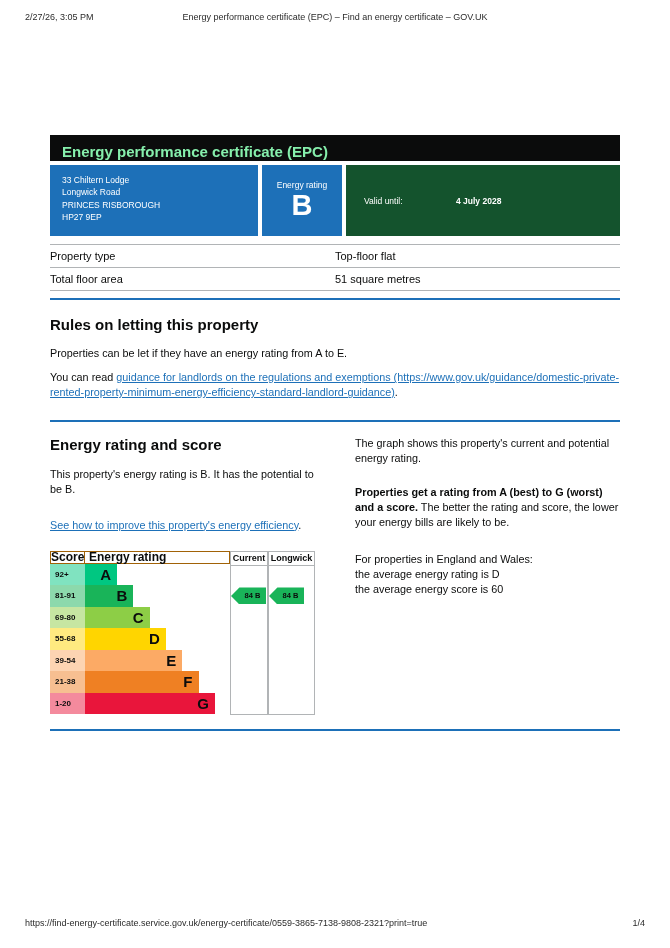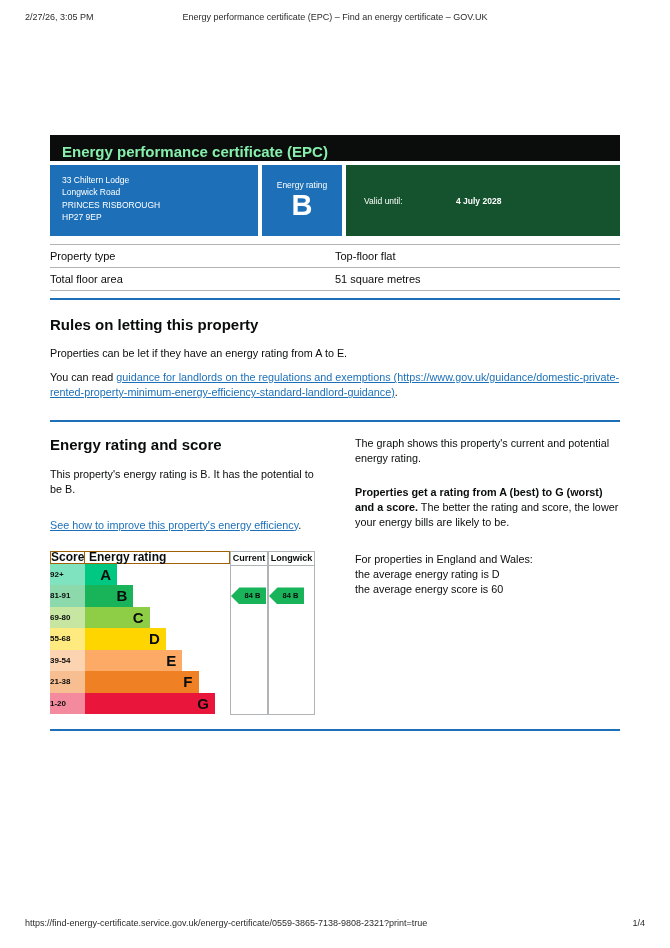--- a/index.html
+++ b/index.html
@@ -57,21 +57,21 @@
   .col-right{width:268px;margin-left:40px;}
 
   
   .epc-chart{position:relative;width:265px;height:164px;margin-top:18px;font-size:0;}
   .epc-headrow{position:absolute;top:0;left:0;display:flex;height:13px;}
   .epc-headcell{box-sizing:border-box;border:1px solid #a16207;font-size:12px;font-weight:bold;line-height:11px;}
   .epc-headcell.score{width:35px;text-align:center;}
   .epc-headcell.erating{width:145px;padding-left:4px;border-left:none;}
   .epc-bands{position:absolute;top:13px;left:0;}
   .epc-row{display:flex;height:21.5px;}
-  .epc-score{width:35px;box-sizing:border-box;display:flex;align-items:center;font-size:8px;font-weight:bold;}
+  .epc-score{width:35px;box-sizing:border-box;display:flex;align-items:center;padding-left:5px;font-size:8px;font-weight:bold;}
   .epc-bar{display:flex;align-items:center;justify-content:flex-end;padding-right:6px;box-sizing:border-box;font-size:15px;font-weight:bold;color:#0b0c0c;}
   .epc-colbox{position:absolute;top:0;width:38px;height:164px;border:1px solid #b1b4b6;box-sizing:border-box;background:#fff;}
   .epc-colbox .chead{height:13px;border-bottom:1px solid #b1b4b6;font-size:9px;font-weight:bold;text-align:center;line-height:12px;}
   .epc-arrow{position:absolute;height:17px;width:35px;display:flex;align-items:center;justify-content:center;padding-left:8px;box-sizing:border-box;font-size:7.5px;font-weight:bold;color:#0b0c0c;clip-path:polygon(0% 50%,24% 0%,100% 0%,100% 100%,24% 100%);}
 </style>
 </head>
 <body>
 
 <div class="print-header">
   <span class="timestamp">2/27/26, 3:05 PM</span>

